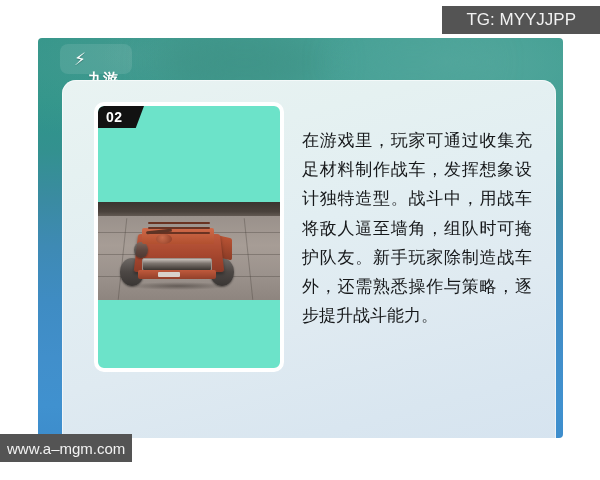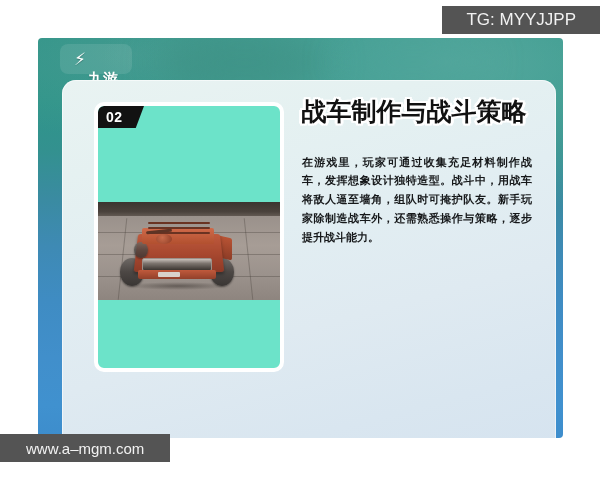--- a/index.html
+++ b/index.html
@@ -165,39 +165,39 @@
     text-align:center;
     margin-left:-6px;
     text-shadow:
       -2px -2px 0 #fff, 2px -2px 0 #fff, -2px 2px 0 #fff, 2px 2px 0 #fff,
       -2px 0 0 #fff, 2px 0 0 #fff, 0 -2px 0 #fff, 0 2px 0 #fff,
       -3px 0 0 #fff, 3px 0 0 #fff;
   }
   #body-text{
     margin-top:28px;
     font-family:"DejaVu Sans","Liberation Sans",sans-serif;
-    font-size:11px;
-    font-weight:bold;
+    font-size:17px;
+    font-weight:normal;
     color:#16181a;
     line-height:1.72;
     letter-spacing:0px;
     text-align:justify;
     text-justify:inter-character;
   }
 
   
   .wm{
     position:absolute;
     background:#545454;
     color:#f2f2f2;
     font-family:"Liberation Sans","DejaVu Sans",sans-serif;
     display:flex;align-items:center;justify-content:center;
   }
   #wm-tg{right:0;top:6px;height:28px;padding:0 24px;font-size:17px;}
-  #wm-site{left:0;bottom:18px;height:28px;padding:0 26px;font-size:15px;}
+  #wm-site{left:0;bottom:18px;height:28px;padding:0 7px;font-size:15px;}
 </style>
 </head>
 <body>
 
 <div id="card">
   <div class="blob b1"></div>
   <div class="blob b2"></div>
   <div class="blob b3"></div>
   <div class="blob b4"></div>
 
@@ -235,21 +235,20 @@
           </div>
         <div class="car-turret"></div>
         <div class="car-barrel"></div>
         <div class="car-grille"></div>
         <div class="car-bumper"></div>
         <div class="car-plate"></div>
       </div>
     </div>
 
     <div id="right">
-      <div id="title">战车制作与战斗策略</div>
       <div id="body-text">在游戏里，玩家可通过收集充足材料制作战车，发挥想象设计独特造型。战斗中，用战车将敌人逼至墙角，组队时可掩护队友。新手玩家除制造战车外，还需熟悉操作与策略，逐步提升战斗能力。</div>
     </div>
 
   </div>
 </div>
 
 <div class="wm" id="wm-tg">TG: MYYJJPP</div>
 <div class="wm" id="wm-site">www.a–mgm.com</div>
 
 </body></html>

